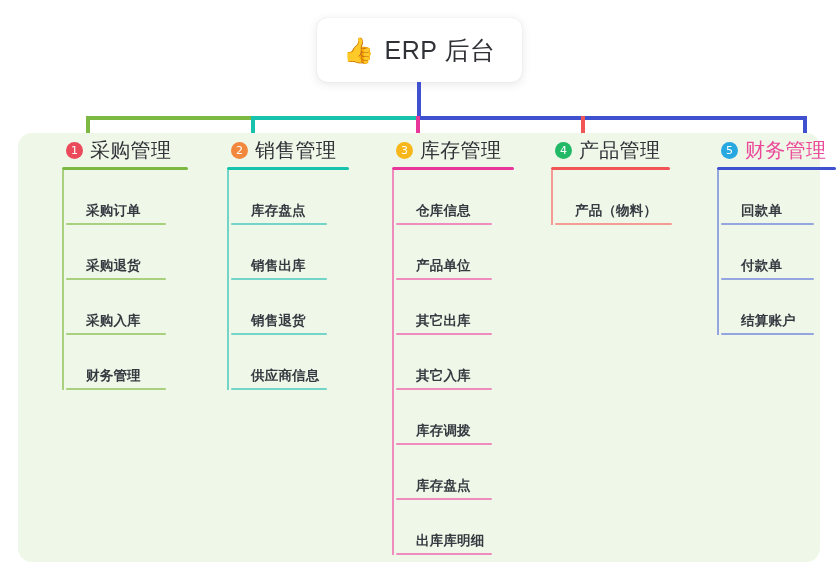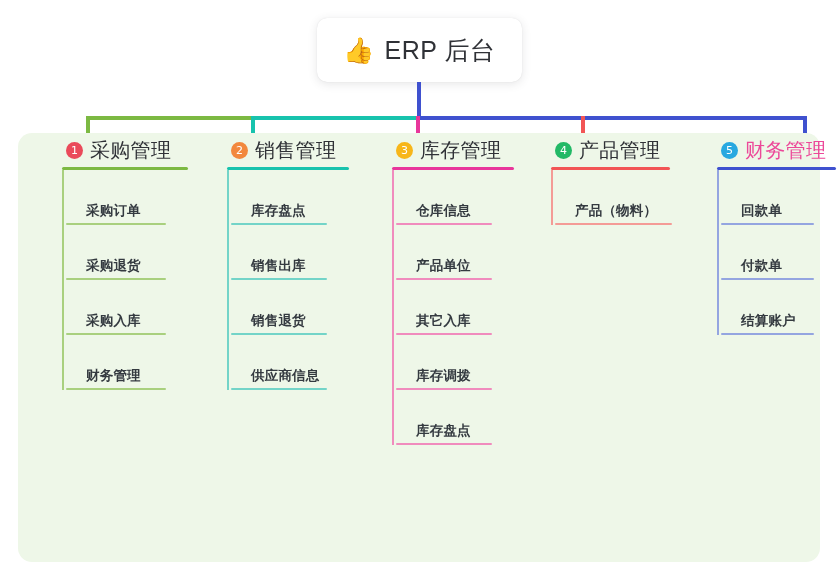--- a/index.html
+++ b/index.html
@@ -236,29 +236,37 @@
           <div class="spine" style="background: rgb(240, 139, 189);"></div>
           <div class="item">
             <span class="item-label">仓库信息</span>
             <div class="item-underline" style="background: rgb(240, 139, 189); width: 96px;"></div>
           </div>
           <div class="item">
             <span class="item-label">产品单位</span>
             <div class="item-underline" style="background: rgb(240, 139, 189); width: 96px;"></div>
           </div>
           <div class="item">
+            <span class="item-label">其它出库</span>
+            <div class="item-underline" style="background: rgb(240, 139, 189); width: 96px;"></div>
+          </div>
+          <div class="item">
             <span class="item-label">其它入库</span>
             <div class="item-underline" style="background: rgb(240, 139, 189); width: 96px;"></div>
           </div>
           <div class="item">
             <span class="item-label">库存调拨</span>
             <div class="item-underline" style="background: rgb(240, 139, 189); width: 96px;"></div>
           </div>
           <div class="item">
             <span class="item-label">库存盘点</span>
+            <div class="item-underline" style="background: rgb(240, 139, 189); width: 96px;"></div>
+          </div>
+          <div class="item">
+            <span class="item-label">出库库明细</span>
             <div class="item-underline" style="background: rgb(240, 139, 189); width: 96px;"></div>
           </div>
         </div>
       </div>
       <div class="column" style="left: 511px; width: 160px;">
         <div class="col-head">
           <span class="badge" style="background: rgb(34, 185, 102);">4</span>
           <span class="col-title" style="color: rgb(47, 49, 54);">产品管理</span>
         </div>
         <div class="col-rule" style="background: rgb(242, 85, 85); width: 119px;"></div>

